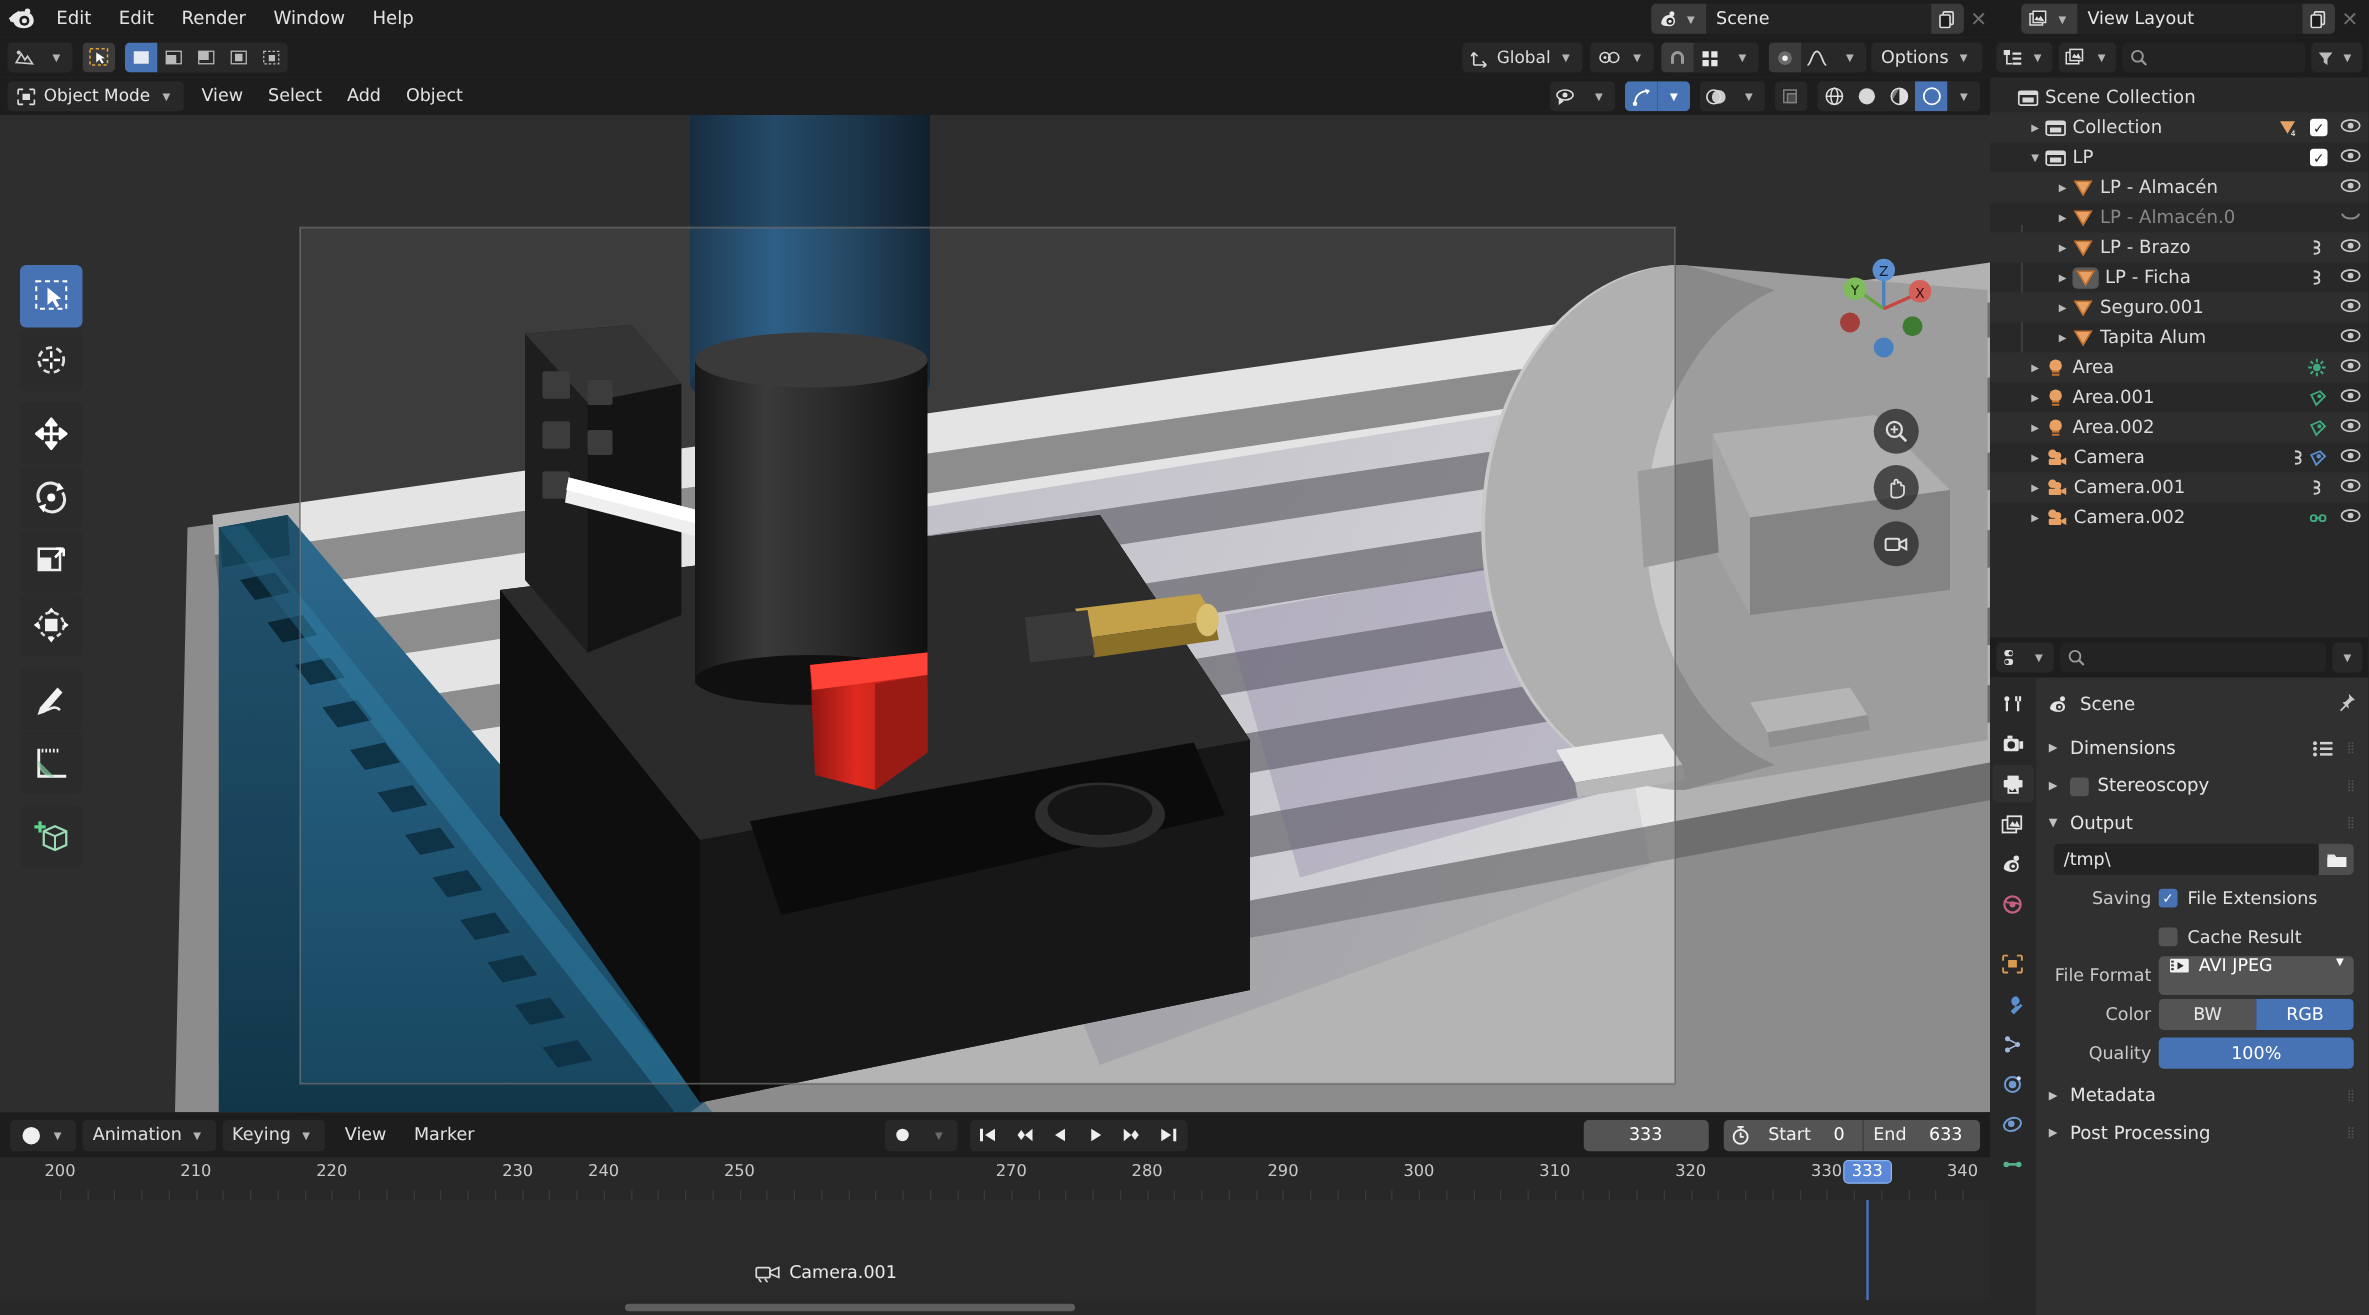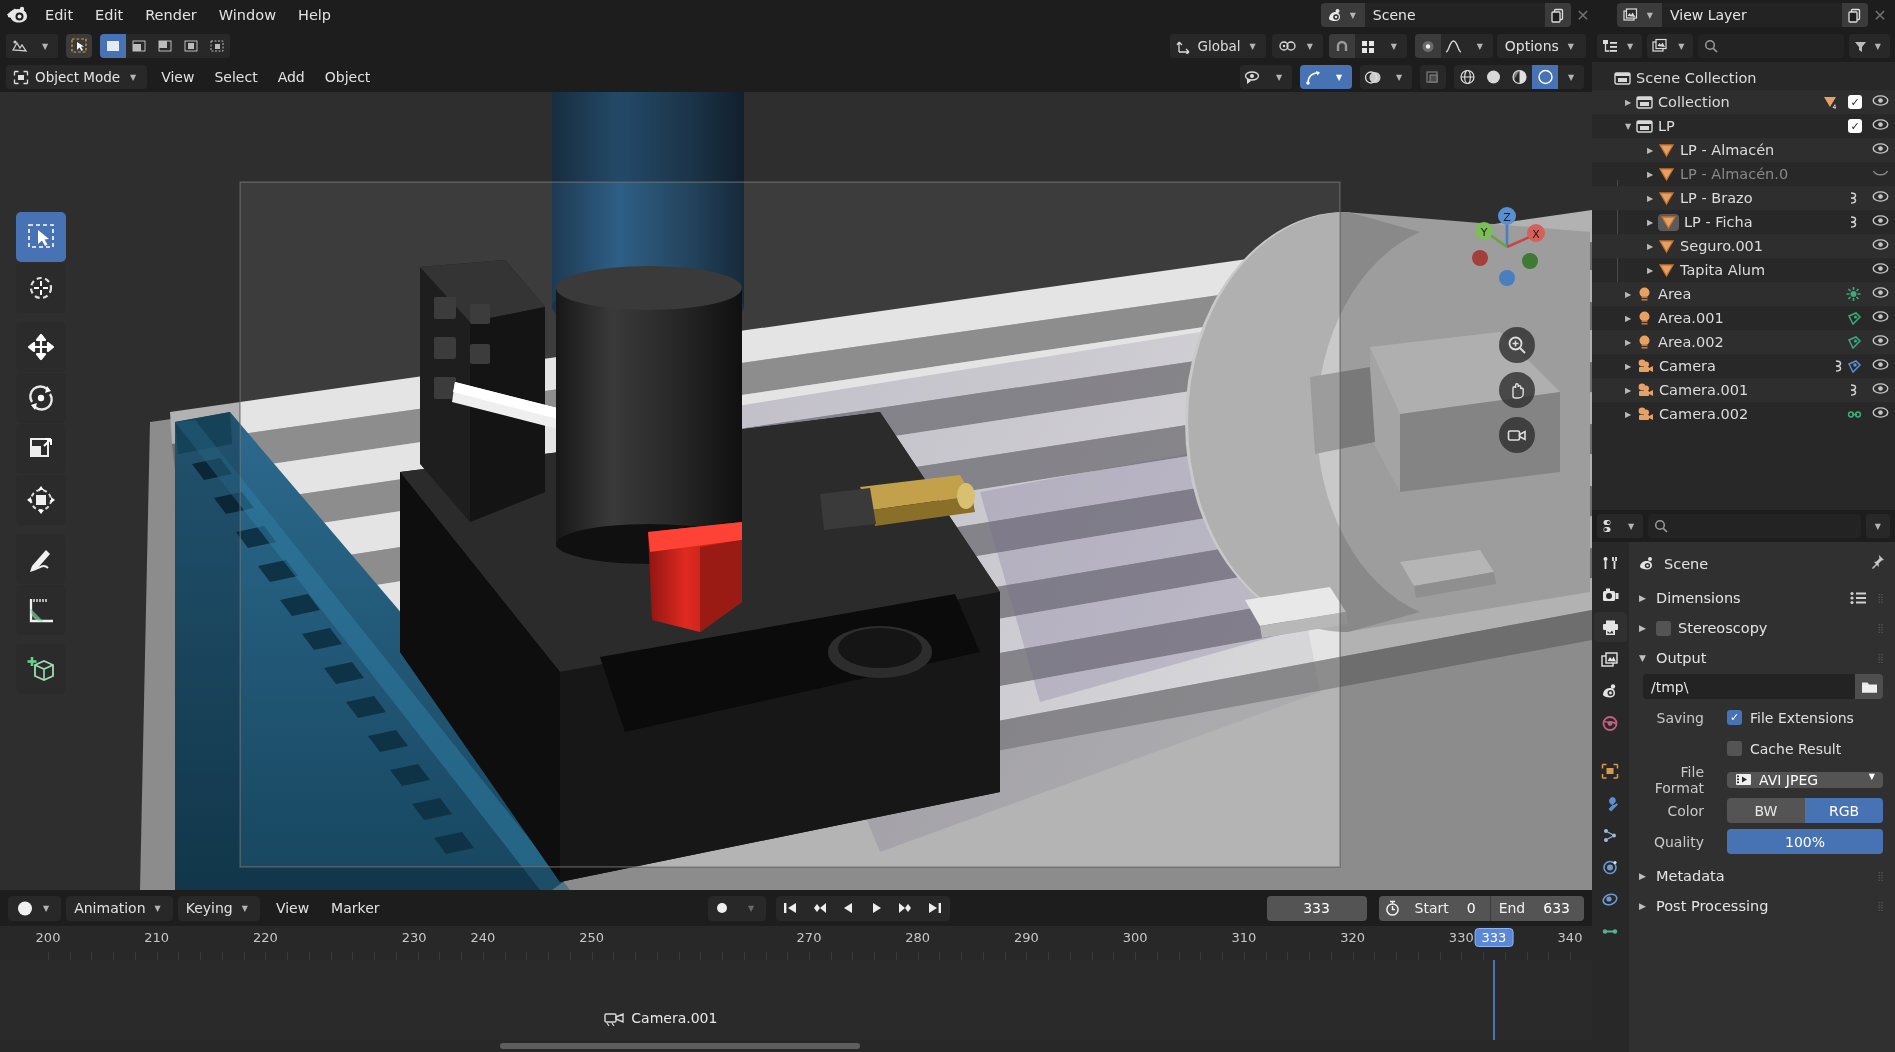--- a/index.html
+++ b/index.html
@@ -184,39 +184,39 @@
   .pin { margin-left:auto; color:#c0c0c0; }
   .panel-head {
     display:flex; align-items:center; gap:7px; height:30px; padding:0 10px;
     font-size:14.5px; color:#e4e4e4;
   }
   .panel-head .tri { font-size:9px; color:#c0c0c0; width:10px; }
   .grip { margin-left:auto; color:#555; letter-spacing:1px; font-size:9px; line-height:6px; }
   .chk-sq { width:15px; height:15px; background:#545454; border-radius:3px; }
   .chk-sq.on { background:#4772b3; display:flex; align-items:center; justify-content:center; color:#fff; font-size:11px; font-weight:bold; }
   .prow { display:flex; align-items:center; height:27px; padding:0 10px 0 10px; margin-bottom:4px; }
-  .plabel { width:88px; text-align:right; padding-right:23px; font-size:14px; color:#c9c9c9; }
+  .plabel { width:88px; text-align:right; padding-right:6px; font-size:14px; color:#c9c9c9; }
   .pfield {
     flex:1; height:25px; background:#232323; border-radius:4px; display:flex;
     align-items:center; padding:0 8px; font-size:14px; color:#e6e6e6;
   }
   .pfield-btn {
     width:28px; height:25px; background:#4e4e4e; border-radius:0 4px 4px 0;
     display:flex; align-items:center; justify-content:center; margin-left:-1px;
   }
   .ckrow { display:flex; align-items:center; gap:8px; font-size:14px; color:#e0e0e0; }
   .seg { flex:1; display:flex; height:25px; border-radius:4px; overflow:hidden; }
   .seg > div { flex:1; display:flex; align-items:center; justify-content:center; font-size:14px; color:#e8e8e8; background:#545454; }
   .seg > div.on { background:#4772b3; color:#fff; }
   .slider {
     flex:1; height:25px; background:#4772b3; border-radius:4px; display:flex;
     align-items:center; justify-content:center; font-size:14px; color:#fff;
   }
   .enum {
-    flex:1; height:16px; background:#545454; border-radius:4px; display:flex;
+    flex:1; height:31px; background:#545454; border-radius:4px; display:flex;
     align-items:flex-start; gap:7px; padding:0 8px; font-size:14px; color:#fff;
   }
   .enum .cv { margin-left:auto; font-size:8px; }
 </style>
 </head>
 <body>
 
 <div id="app">
 
   <div class="topbar">
@@ -259,21 +259,21 @@
 
       <div class="id-block" style="margin-left:22px;">
         <div class="id-icon-btn">
           <svg width="17" height="15" viewBox="0 0 17 15">
             <rect x="1" y="3" width="10" height="9" fill="none" stroke="#ddd" stroke-width="1.2"></rect>
             <rect x="3.5" y="1" width="10" height="9" fill="#2a2a2a" stroke="#ddd" stroke-width="1.2"></rect>
             <path d="M4.5 8 L6.5 5 L8 7 L9.5 4.5 L12.5 9 Z" fill="#ddd"></path>
           </svg>
           <span class="dd-arrow">▼</span>
         </div>
-        <div class="id-name">View Layer</div>
+        <div class="id-name">View Layout</div>
         <div class="id-btn last">
           <svg width="14" height="15" viewBox="0 0 14 15">
               <rect x="3.5" y="1.5" width="8" height="10" rx="1" fill="none" stroke="#ddd" stroke-width="1.3"></rect>
               <rect x="1" y="4" width="8" height="10" rx="1" fill="#1d1d1d" stroke="#ddd" stroke-width="1.3"></rect>
             </svg>
         </div>
       </div>
       <div class="id-x">✕</div>
     </div>
   </div>

